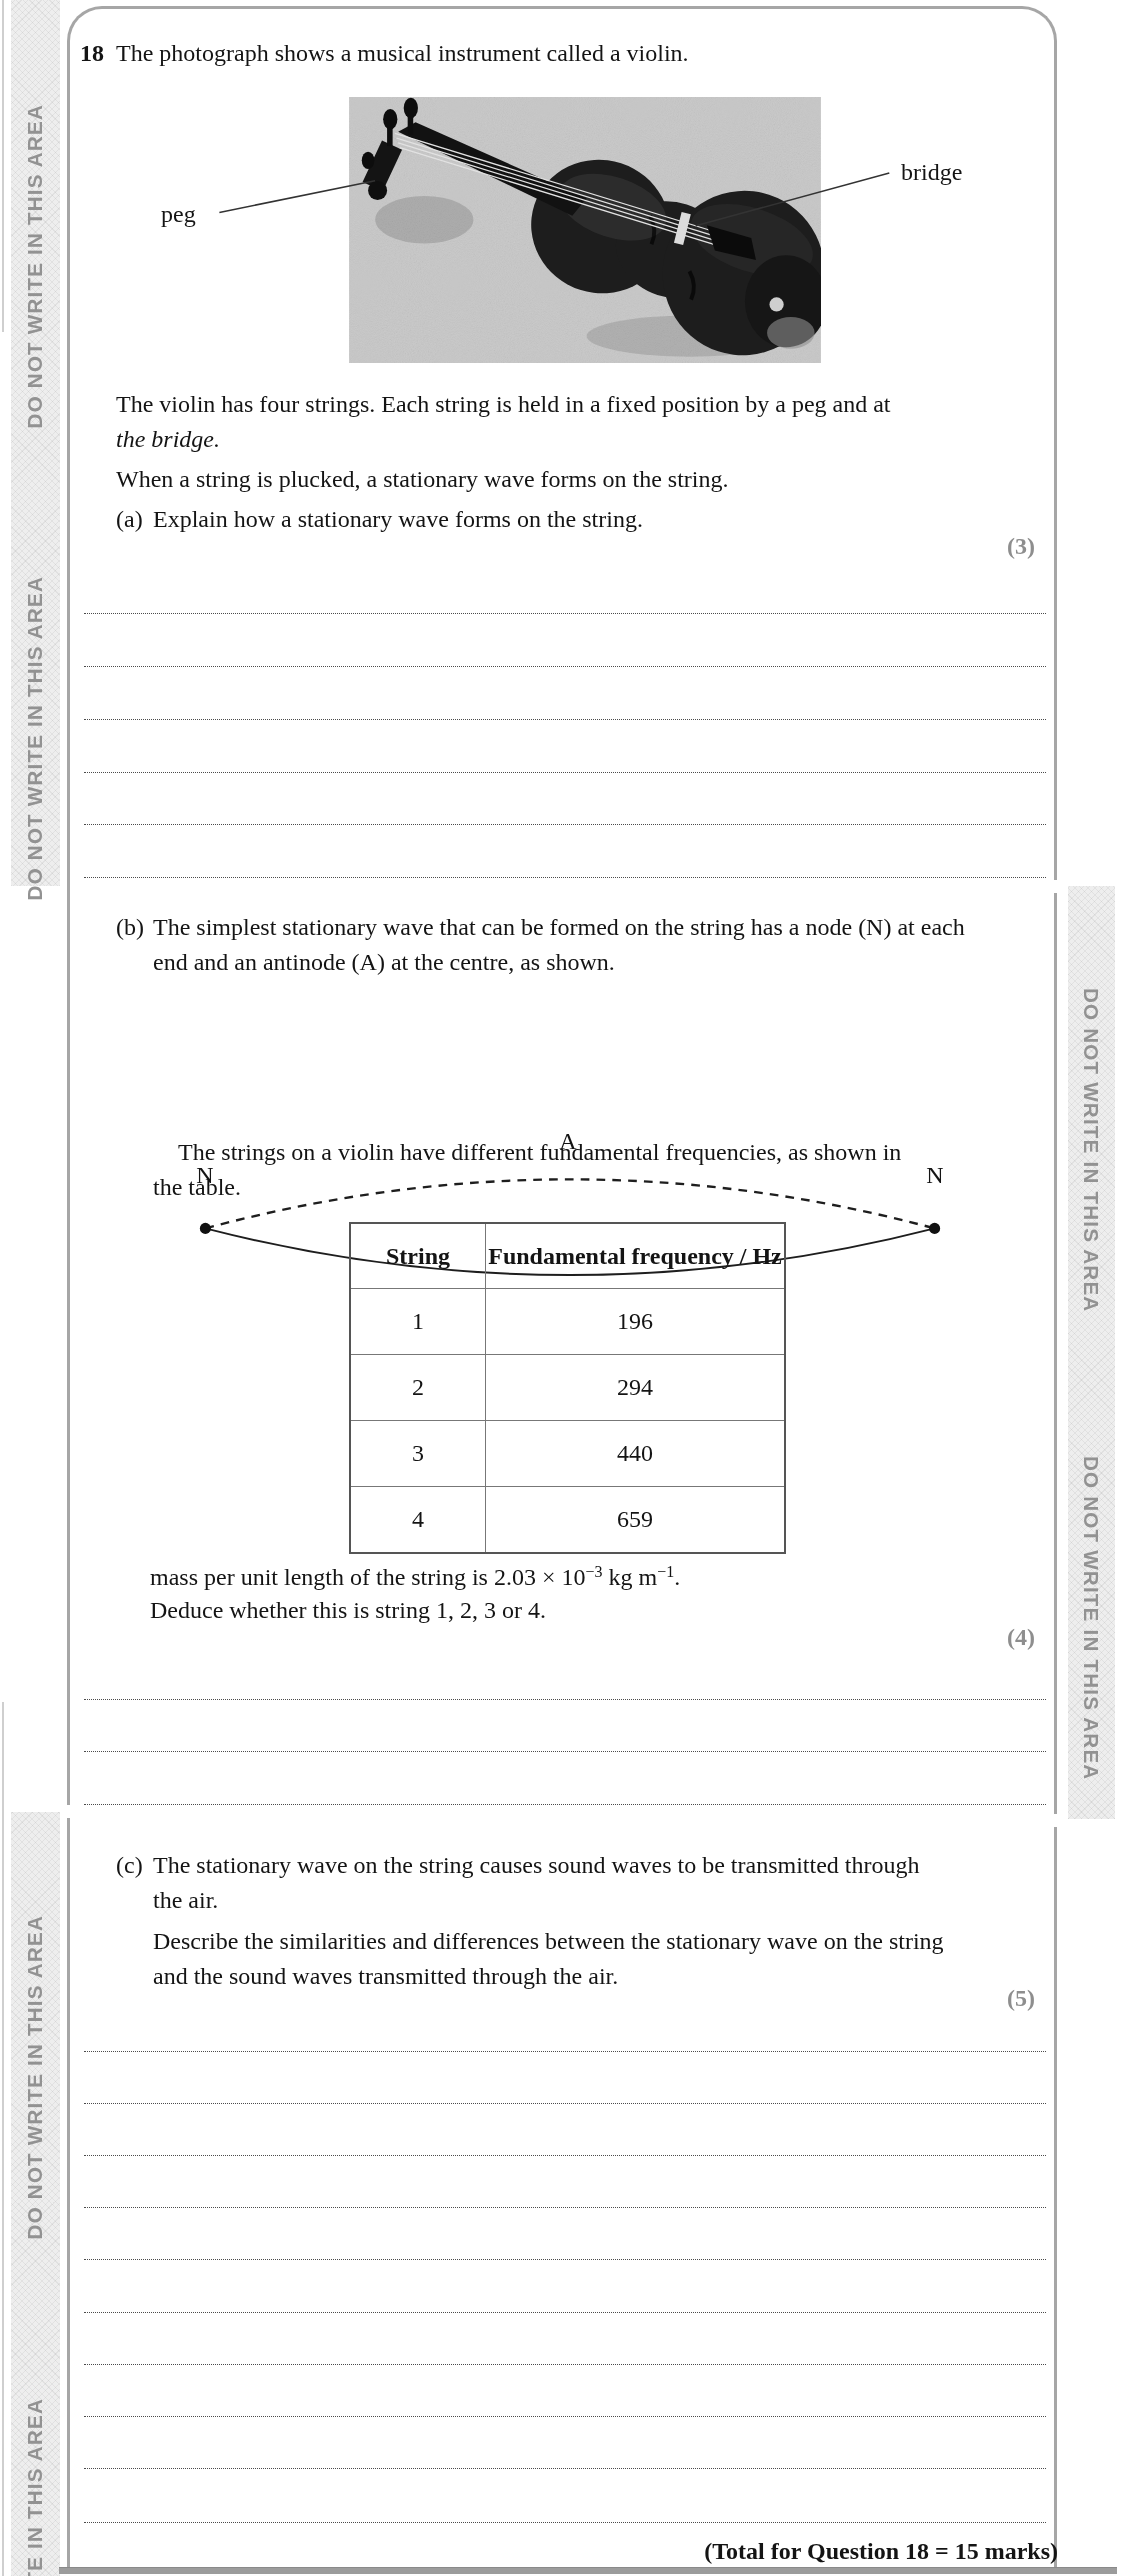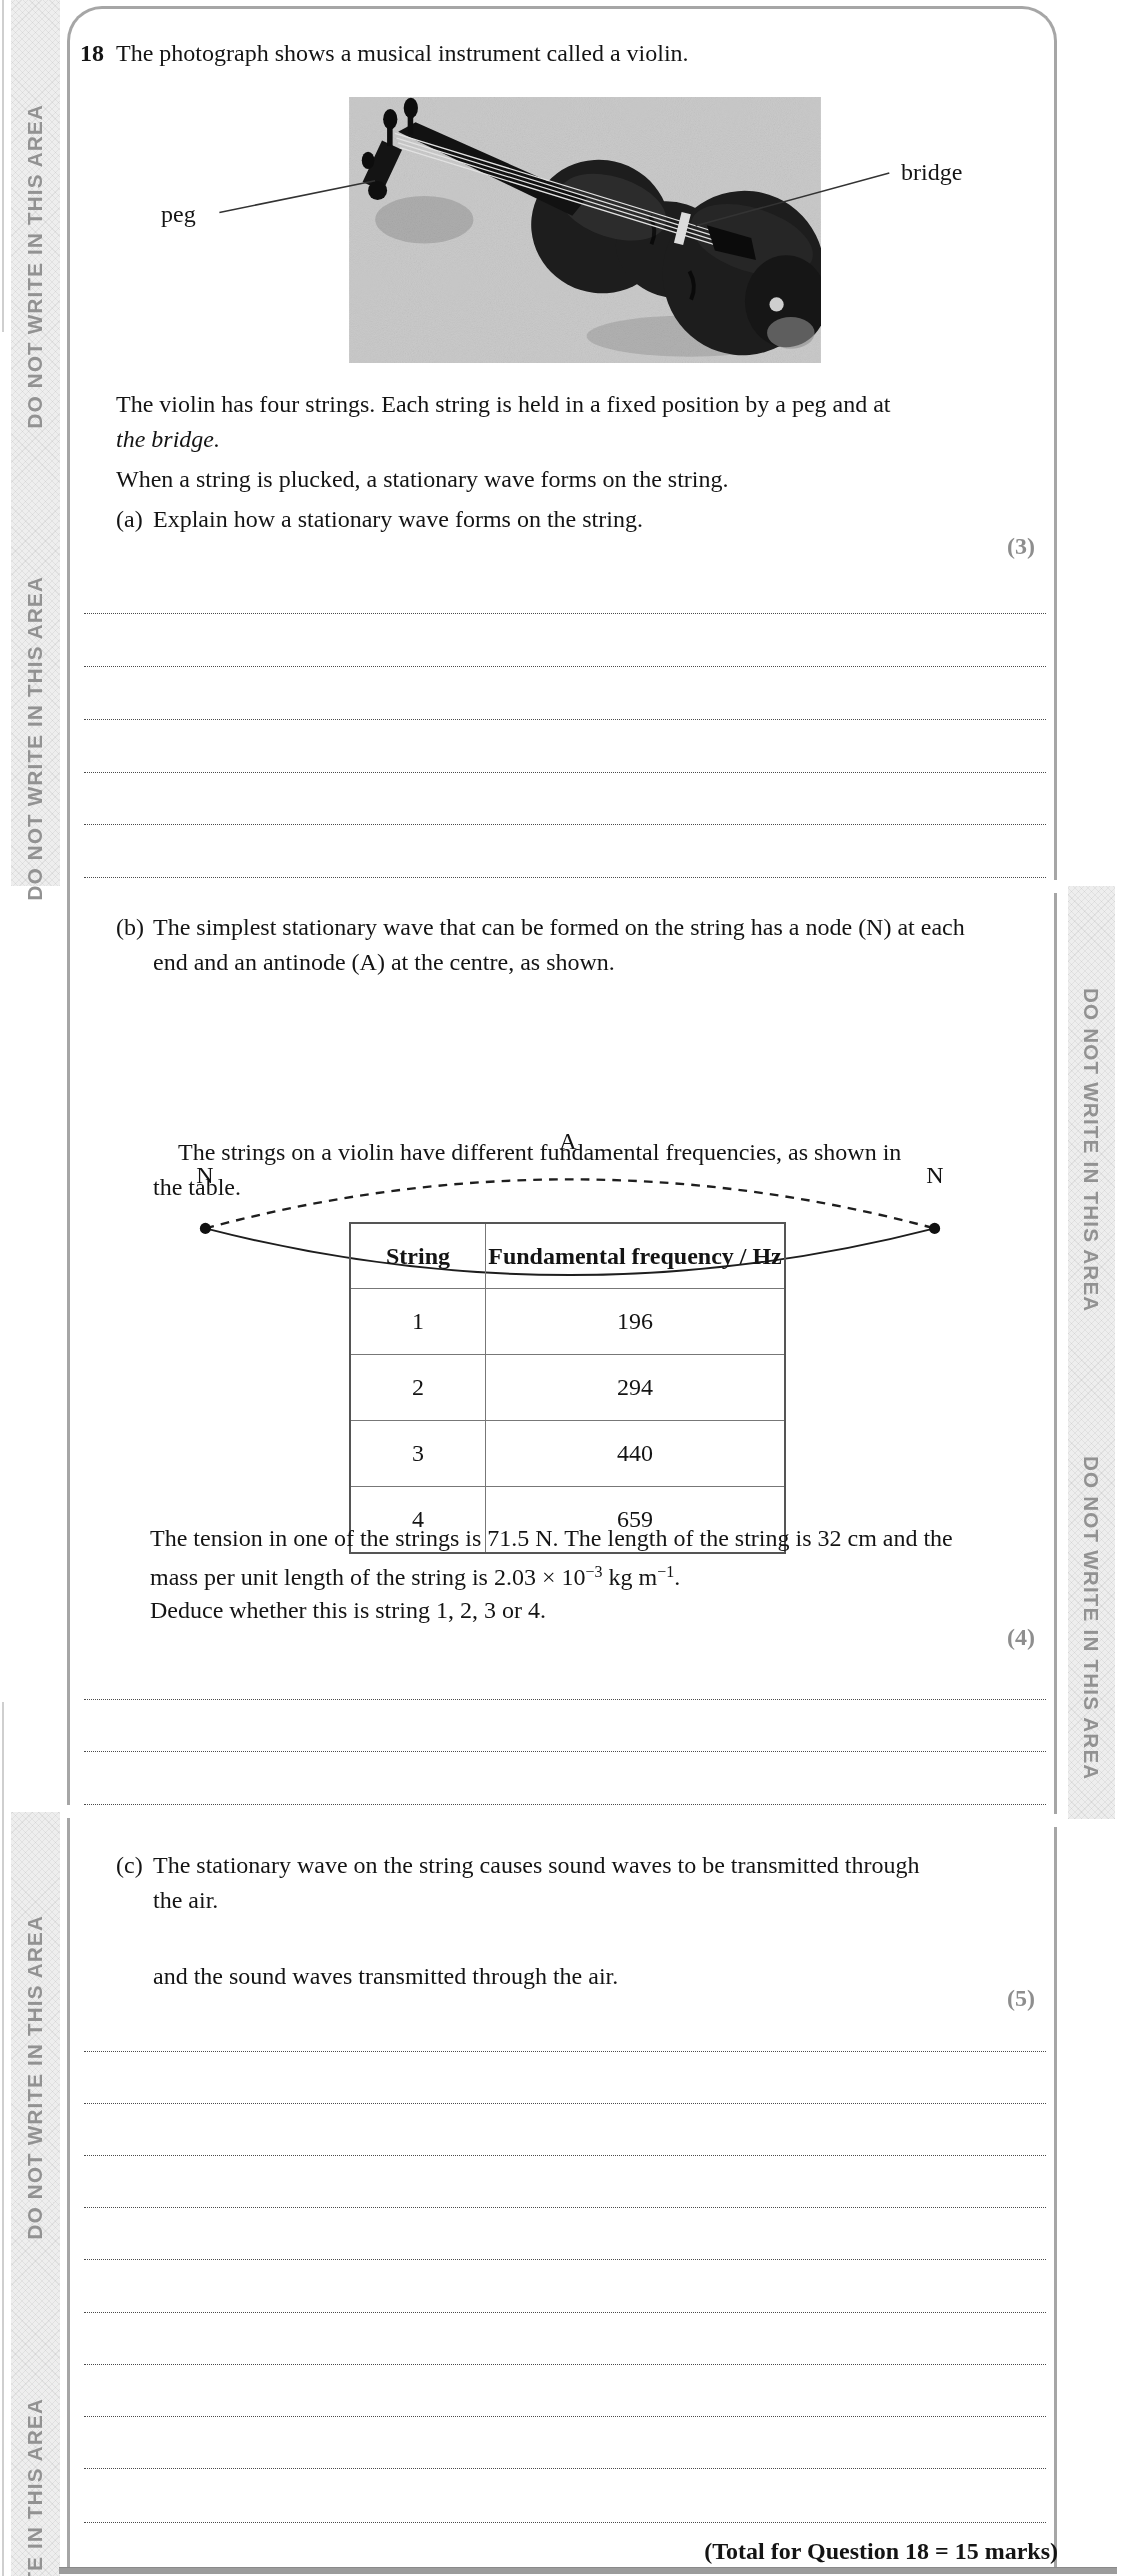--- a/index.html
+++ b/index.html
@@ -179,34 +179,34 @@
       <td>3</td>
       <td>440</td>
     </tr>
     <tr>
       <td>4</td>
       <td>659</td>
     </tr>
   </tbody>
     </table>
 
-  <div class="t" style="left:150px; top:1523px;">The tension in one of the strings is 71.5 N. The length of the string is 32 cm and the</div>
   <div class="t" style="left:150px; top:1557px;">
     <span>mass per unit length of the string is 2.03 × 10</span><span class="sup">−3</span><span> kg m</span><span class="sup">−1</span><span>.</span>
   </div>
   <div class="t" style="left:150px; top:1595px;">Deduce whether this is string 1, 2, 3 or 4.</div>
   <div class="marks" style="left:1007px; top:1624px;">(4)</div>
 
   <div class="dotline" style="top:1699px;"></div>
   <div class="dotline" style="top:1751px;"></div>
   <div class="dotline" style="top:1804px;"></div>
 
   <div class="t" style="left:116px; top:1850px;">(c)</div>
   <div class="t" style="left:153px; top:1850px;">The stationary wave on the string causes sound waves to be transmitted through</div>
   <div class="t" style="left:153px; top:1885px;">the air.</div>
+  <div class="t" style="left:153px; top:1926px;">Describe the similarities and differences between the stationary wave on the string</div>
   <div class="t" style="left:153px; top:1961px;">and the sound waves transmitted through the air.</div>
   <div class="marks" style="left:1007px; top:1985px;">(5)</div>
 
   <div class="dotline" style="top:2051px;"></div>
   <div class="dotline" style="top:2103px;"></div>
   <div class="dotline" style="top:2155px;"></div>
   <div class="dotline" style="top:2207px;"></div>
   <div class="dotline" style="top:2259px;"></div>
   <div class="dotline" style="top:2312px;"></div>
   <div class="dotline" style="top:2364px;"></div>

